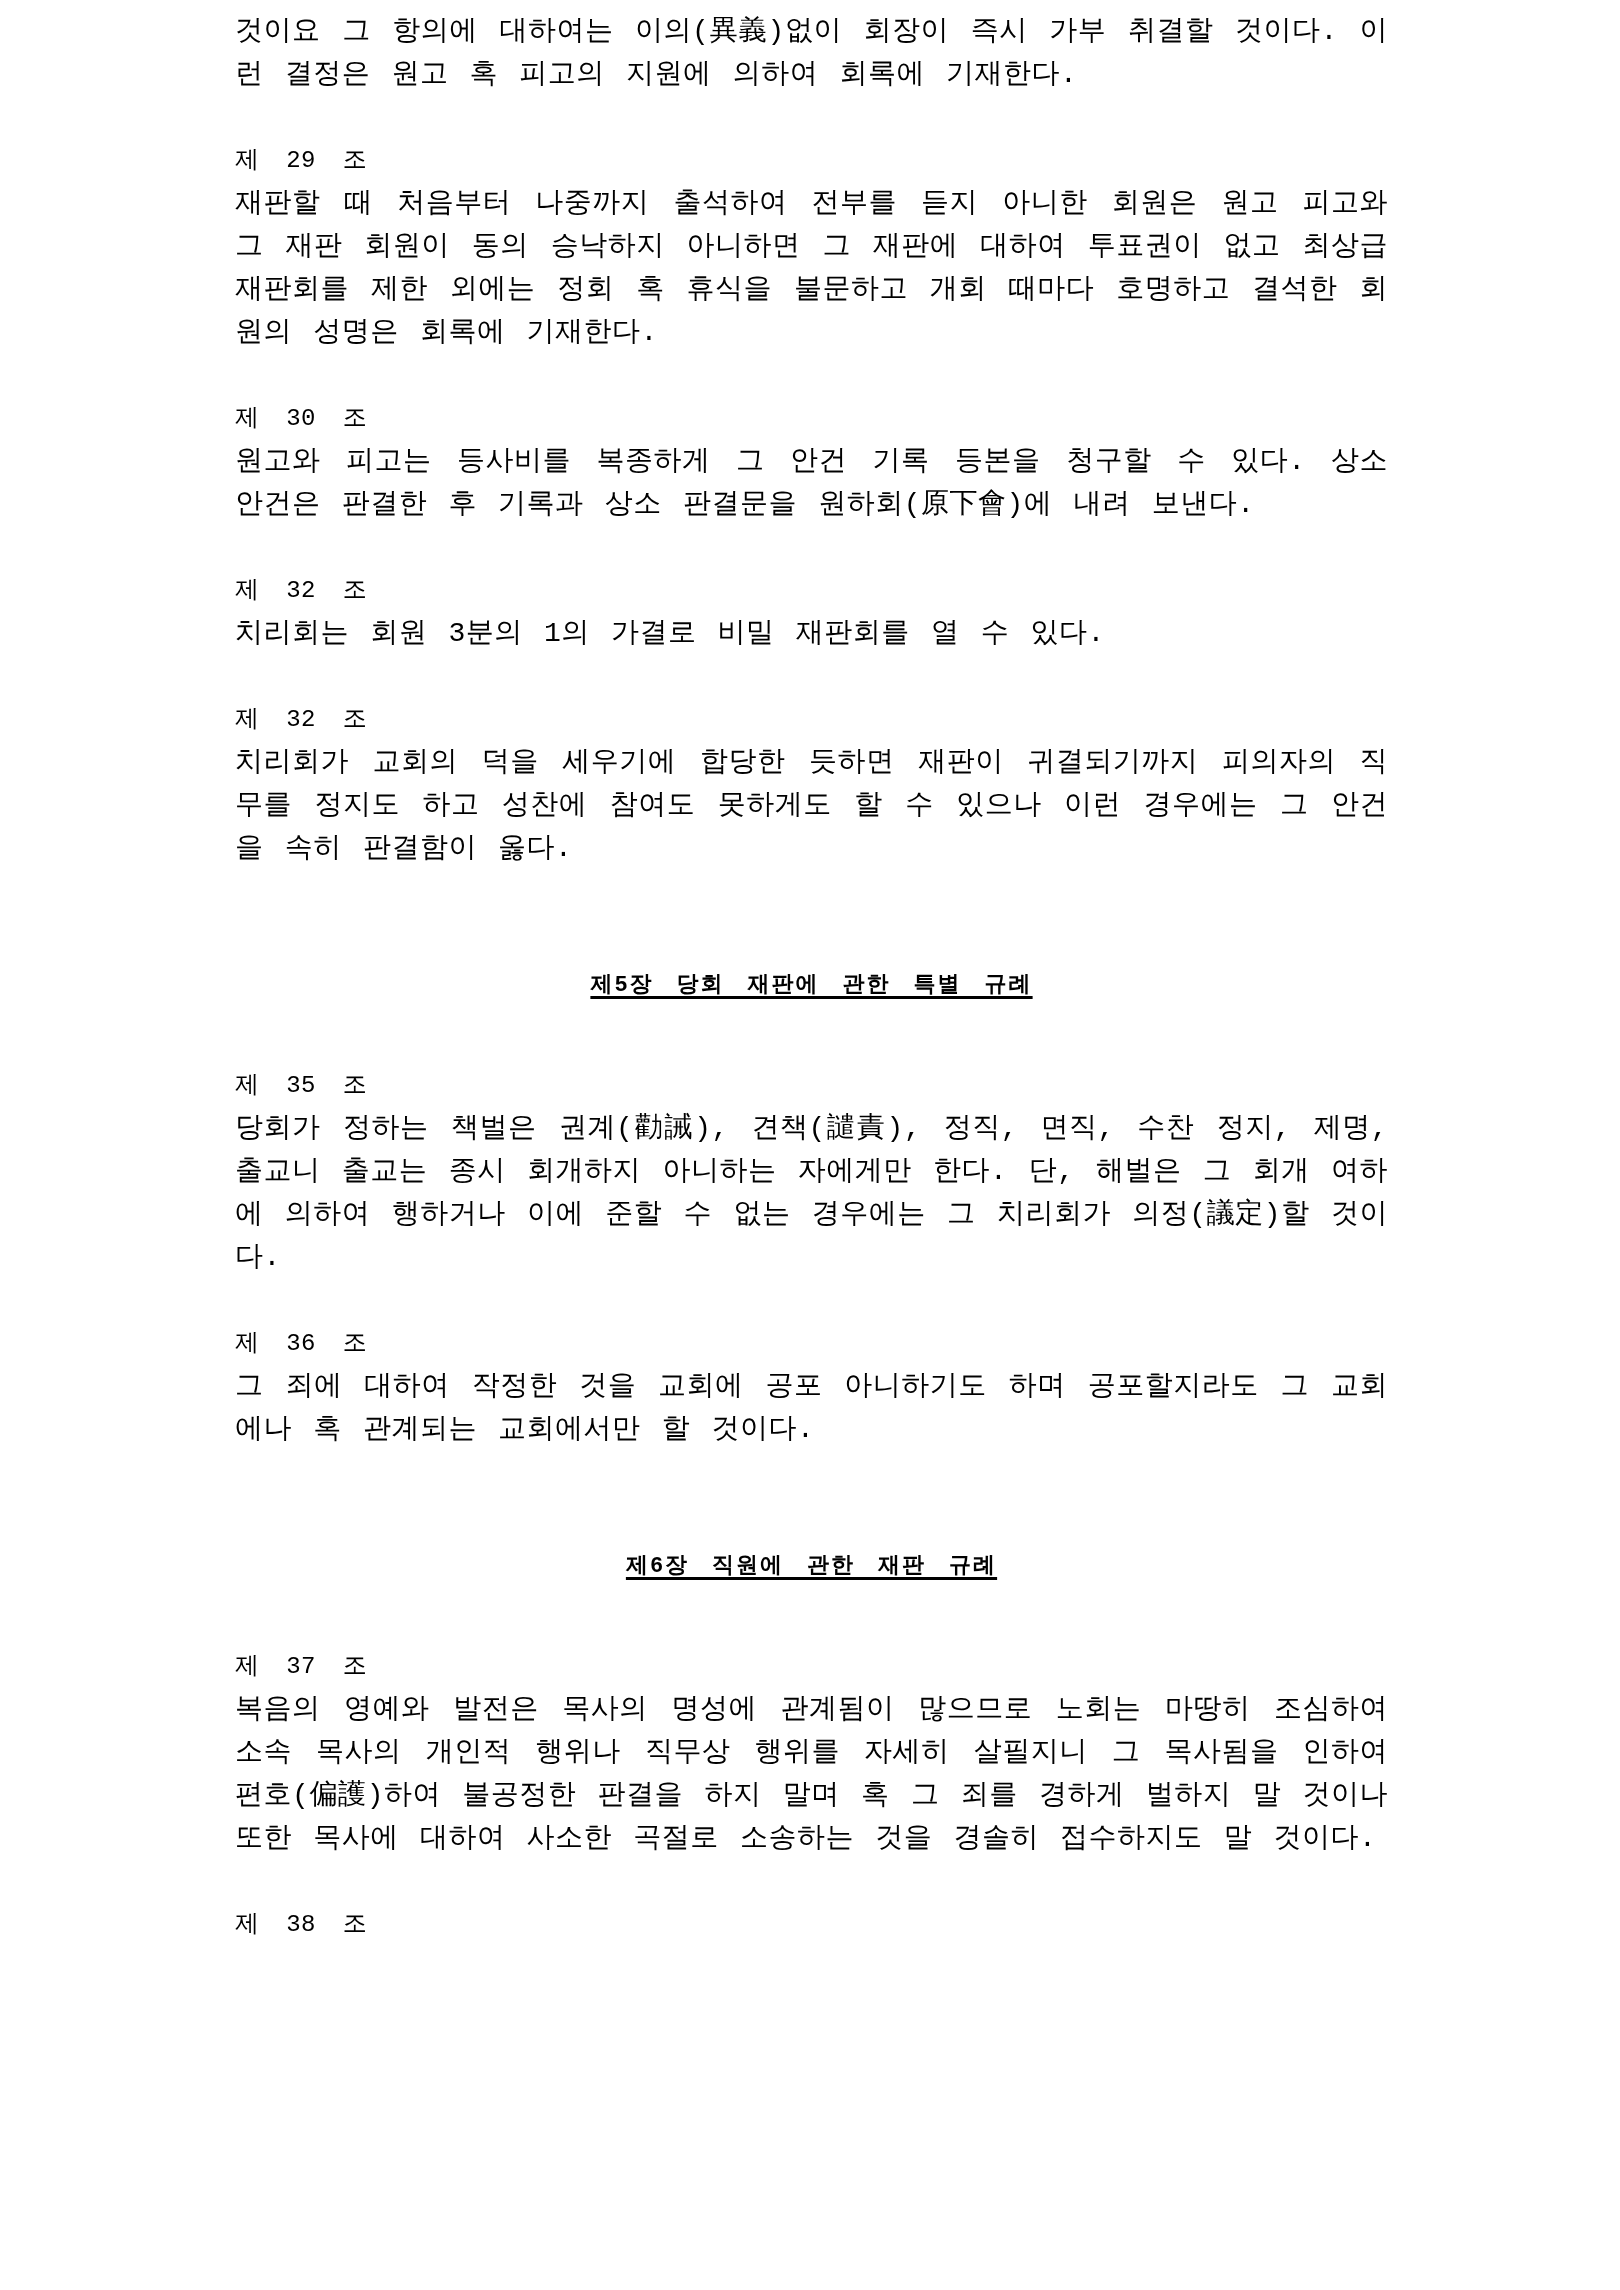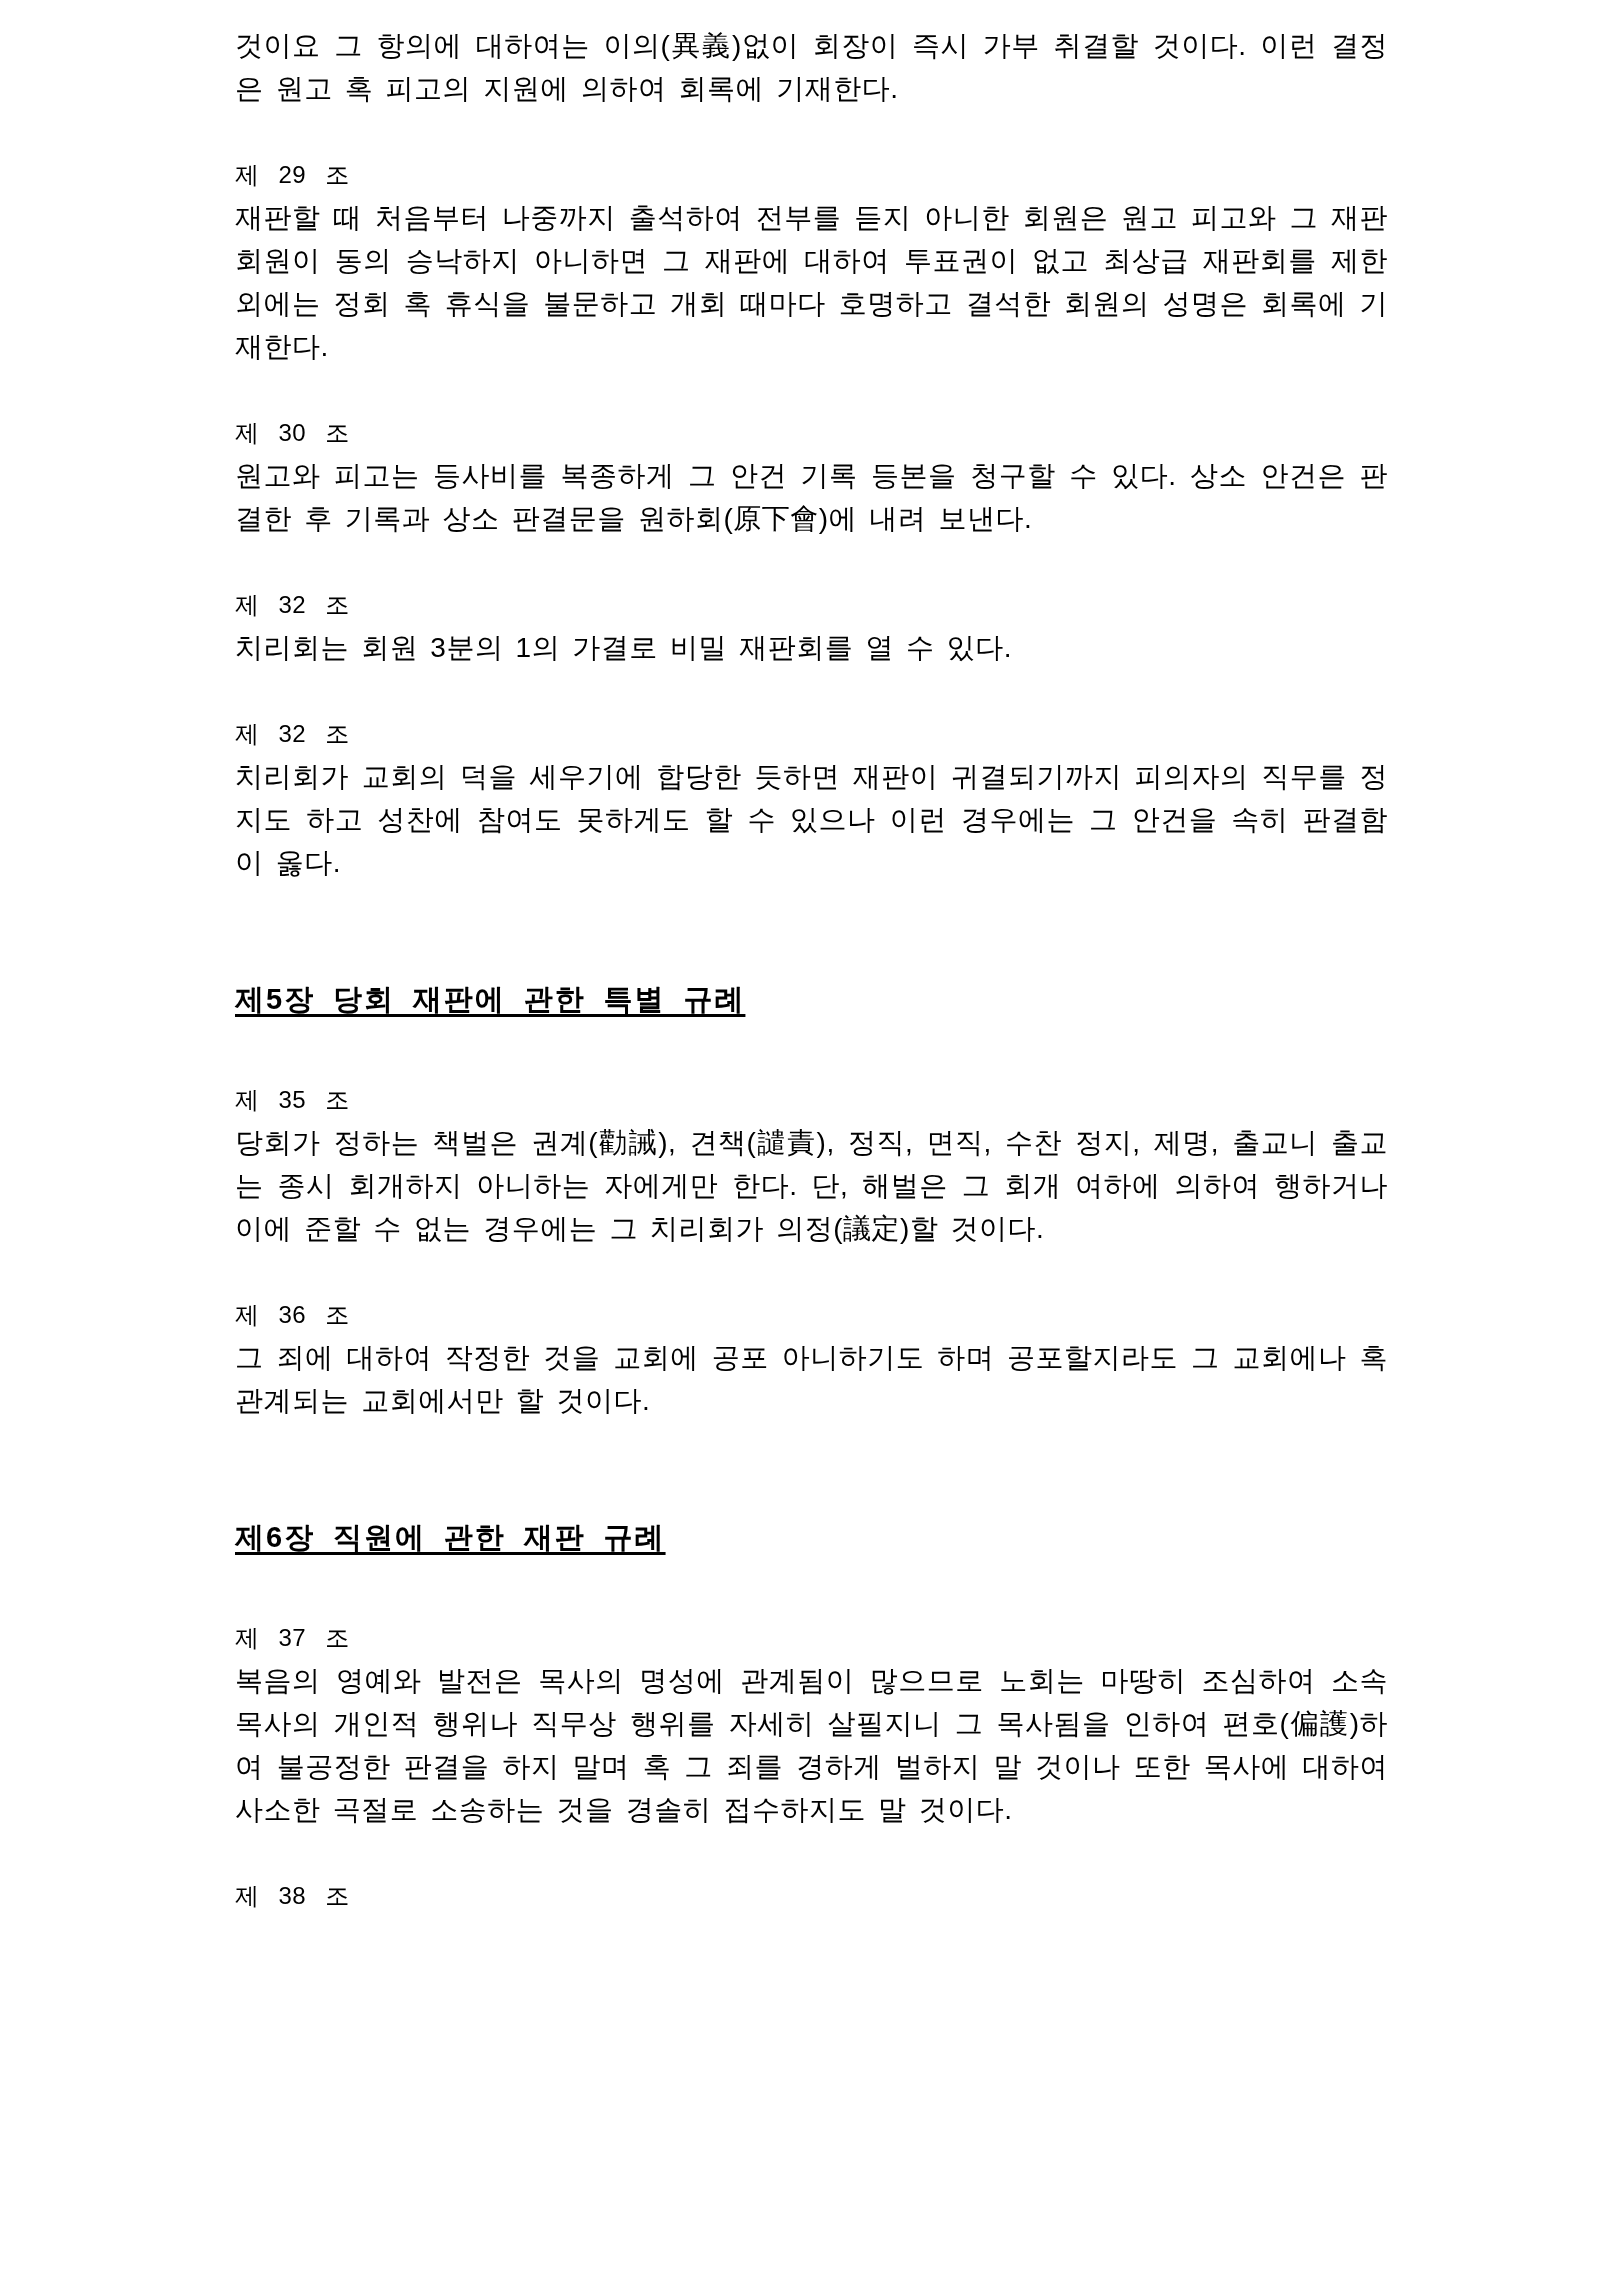--- a/index.html
+++ b/index.html
@@ -11,22 +11,23 @@
     width: 1620px;
     height: 2291px;
     position: relative;
     overflow: hidden;
     font-family: "Liberation Sans", sans-serif;
     color: #000000;
   }
   .doc {
     position: absolute;
     left: 235px;
-    top: 24px;
+    top: 10px;
     width: 1153px;
+    font-family: Liberation Mono, monospace;
   }
   .para, .article {
     margin: 0;
     font-size: 28px;
     line-height: 43px;
     text-align: justify;
     word-spacing: 3.9px;
     letter-spacing: 0.5px;
   }
   .article { margin-top: 43px; }
@@ -39,28 +40,29 @@
   .art-body {
     margin: 0;
     font-size: 28px;
     line-height: 43px;
     text-align: justify;
     word-spacing: 3.9px;
     letter-spacing: 0.5px;
   }
   .chapter {
     margin: 86px 0 49px 0;
-    font-size: 29px;
+    font-size: 22px;
     font-weight: bold;
     line-height: 59px;
     letter-spacing: 2px;
     word-spacing: 7.8px;
     text-decoration: underline;
     text-decoration-thickness: 2.9px;
     text-underline-offset: 4.9px;
+    text-align: center;
   }
 </style>
 </head>
 <body>
 
 <div class="doc">
 
   <p class="para">것이요 그 항의에 대하여는 이의(異義)없이 회장이 즉시 가부 취결할 것이다. 이런 결정은 원고 혹 피고의 지원에 의하여 회록에 기재한다.</p>
 
   <div class="article">

